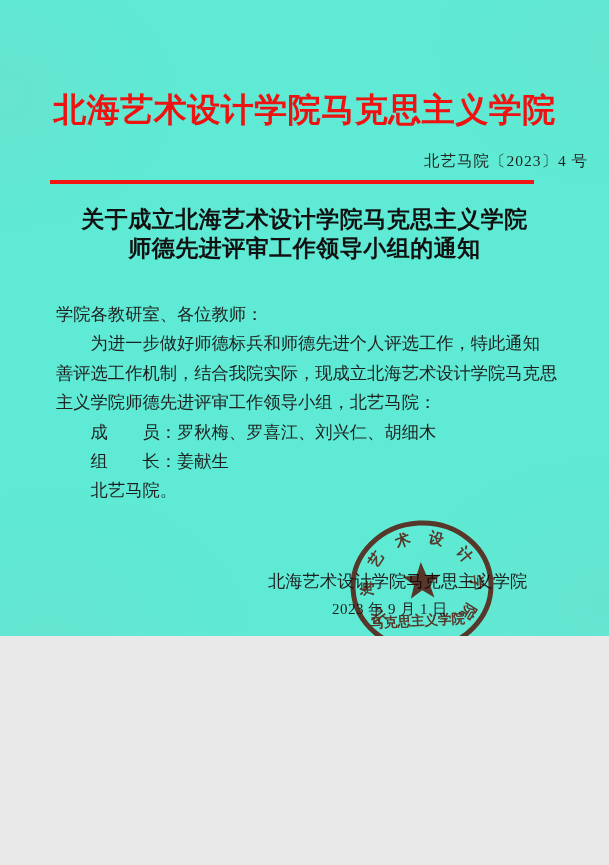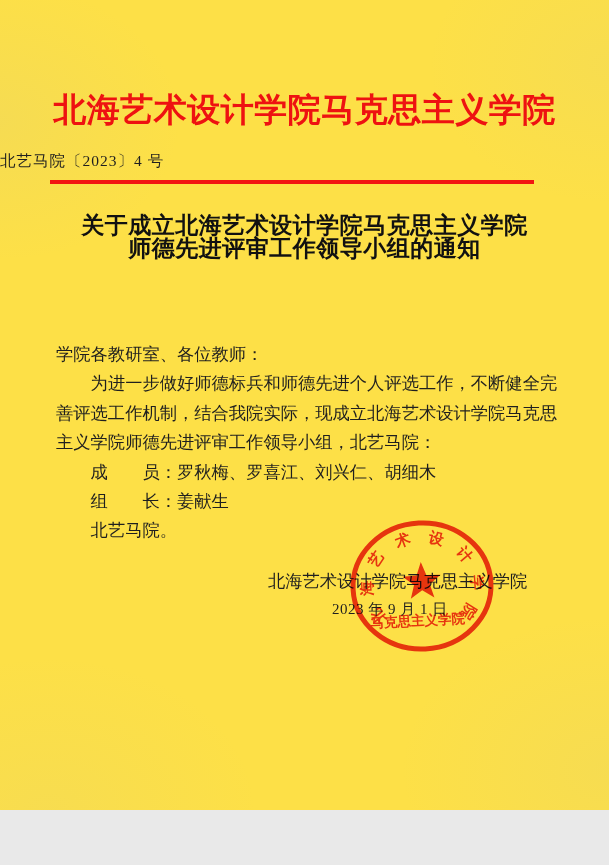--- a/index.html
+++ b/index.html
@@ -2,23 +2,23 @@
 <html style="--header-red: #ee1211; --rule-red: #f21511; --seal-red: #e6261b; --text-black: #1f1f1f;"><head>
 <meta charset="utf-8">
 <style>
   html,body{margin:0;padding:0;}
   body{
     background:#e9e9e9;
     font-family:"Liberation Serif","DejaVu Serif",serif;
   }
   .page{
     position:relative;
-    width:609px;height:810px;
+    width:609px;height:636px;
     margin:0 auto;
-    background:#fde047;
+    background:#5eead4;
     overflow:hidden;
   }
   
   .page::before{
     content:"";position:absolute;inset:0;pointer-events:none;
     background:
       radial-gradient(ellipse 260px 200px at 0% 15%, rgba(180,180,180,0.10), transparent 70%),
       radial-gradient(ellipse 260px 200px at 100% 8%, rgba(180,180,180,0.08), transparent 70%),
       radial-gradient(ellipse 300px 220px at 8% 100%, rgba(180,180,180,0.08), transparent 70%),
       radial-gradient(ellipse 300px 220px at 100% 95%, rgba(180,180,180,0.09), transparent 70%);
@@ -26,46 +26,46 @@
   .org-title{
     position:absolute;top:88px;left:0;width:609px;
     text-align:center;
     font-size:33px;font-weight:bold;
     letter-spacing:0.5px;
     color:var(--header-red,#ee1211);
     white-space:nowrap;
   }
   .doc-number{
     position:absolute;top:151px;left:0;width:580px;
-    text-align:left;
+    text-align:right;
     font-size:15.5px;
     color:var(--text-black,#1f1f1f);
     letter-spacing:1px;
     white-space:nowrap;
+    padding-left:8px;
   }
   .red-rule{
     position:absolute;left:50px;top:180px;
     width:484px;height:3.5px;
     background:var(--rule-red,#f21511);
   }
   .doc-title{
     position:absolute;left:0;width:609px;
     text-align:center;
     font-size:23px;font-weight:bold;
     color:#111;
     letter-spacing:0.5px;
     white-space:nowrap;
   }
-  .doc-title.line1{top:204px;margin-top:6px;}
+  .doc-title.line1{top:204px;}
   .doc-title.line2{top:233px;text-align:center;}
   .body-block{
     position:absolute;left:56px;top:300px;width:505px;
     font-size:17.3px;line-height:29.4px;
     color:var(--text-black,#1f1f1f);
-    margin-top:40px;
   }
   .body-line{white-space:nowrap;}
   .indent{text-indent:2em;}
   .signature-org{
     position:absolute;top:569px;left:268px;
     font-size:17.3px;color:var(--text-black,#1f1f1f);
     white-space:nowrap;
   }
   .signature-date{
     position:absolute;top:600px;left:332px;
@@ -105,21 +105,21 @@
 
   <div class="doc-number">北艺马院〔2023〕4 号</div>
 
   <div class="red-rule"></div>
 
   <div class="doc-title line1">关于成立北海艺术设计学院马克思主义学院</div>
   <div class="doc-title line2">师德先进评审工作领导小组的通知</div>
 
   <div class="body-block">
     <div class="body-line">学院各教研室、各位教师：</div>
-    <div class="body-line indent">为进一步做好师德标兵和师德先进个人评选工作，不断健全完</div>
+    <div class="body-line indent">为进一步做好师德标兵和师德先进个人评选工作，特此通知</div>
     <div class="body-line">善评选工作机制，结合我院实际，现成立北海艺术设计学院马克思</div>
     <div class="body-line">主义学院师德先进评审工作领导小组，北艺马院：</div>
     <div class="body-line indent">成　　员：罗秋梅、罗喜江、刘兴仁、胡细木</div>
     <div class="body-line indent">组　　长：姜献生</div>
     <div class="body-line indent">北艺马院。</div>
   </div>
 
   <div class="signature-org">北海艺术设计学院马克思主义学院</div>
 
   <div class="signature-date">2023 年 9 月 1 日</div>

